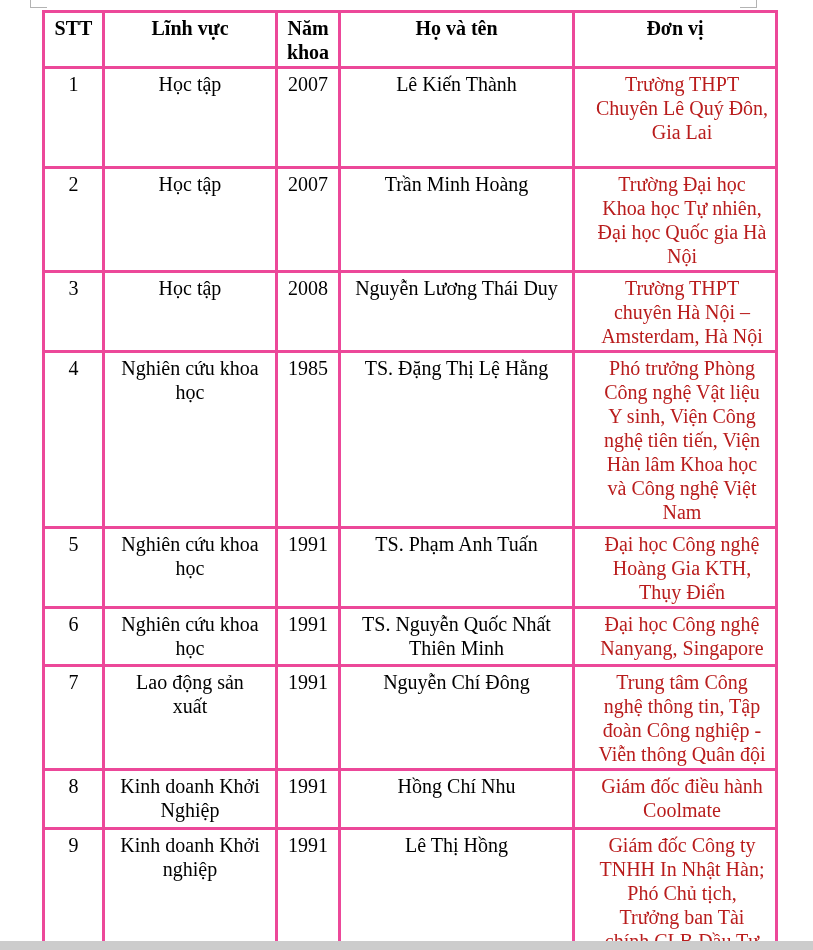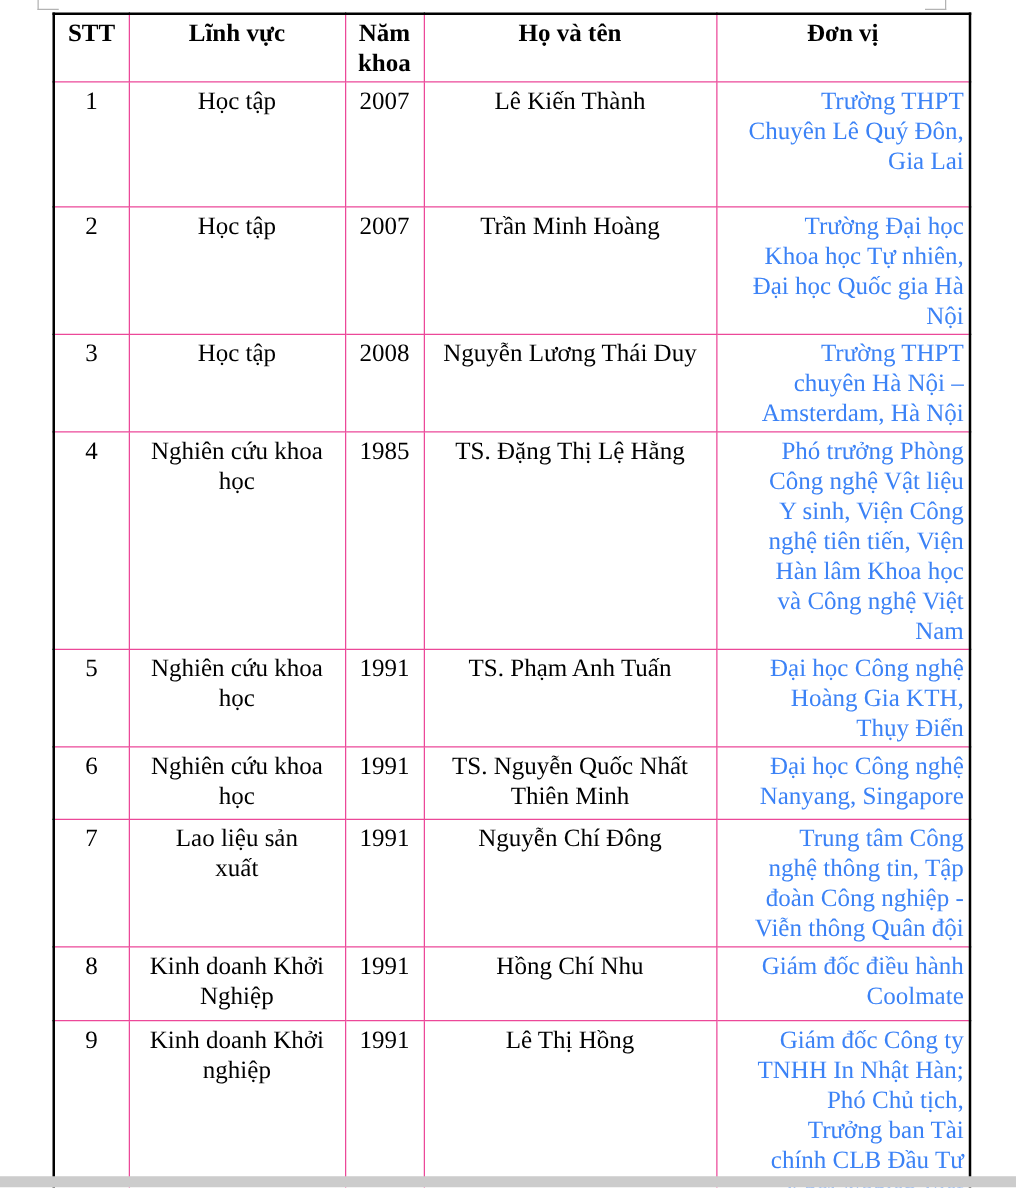--- a/index.html
+++ b/index.html
@@ -17,40 +17,40 @@
   .page-edge { position: absolute; left: 0; bottom: 0; width: 813px; height: 9px; background: #cccccc; }
 
   table.doc-table {
     position: absolute; left: 42px; top: 10px;
     width: 733px; table-layout: fixed;
     border-collapse: collapse;
     border: 2px solid #000000;
     font-size: 20px; line-height: 24px; color: #000000;
   }
   .doc-table th, .doc-table td {
-    border: 1px solid #ec4899;
+    border: 3px solid #ec4899;
     vertical-align: top;
     padding: 3px 4px 2px 4px;
     white-space: pre-line;
     overflow: hidden;
   }
   .doc-table thead th { font-weight: bold; text-align: center; height: 52px; }
 
   tbody tr:nth-child(1) { height: 100px; }
   tbody tr:nth-child(2) { height: 99px; }
   tbody tr:nth-child(3) { height: 73px; }
   tbody tr:nth-child(4) { height: 170px; }
   tbody tr:nth-child(5) { height: 75px; }
   tbody tr:nth-child(6) { height: 58px; }
   tbody tr:nth-child(7) { height: 98px; }
   tbody tr:nth-child(8) { height: 59px; }
   tbody tr:nth-child(9) { height: 143px; }
 
   td.col-stt, td.col-linh_vuc, td.col-nam_sinh, td.col-ho_va_ten { text-align: center; }
-  td.col-don_vi { text-align: right; color: #3b82f6; padding-left: 18px; }
+  td.col-don_vi { text-align: center; color: #b91c1c; padding-left: 18px; }
 </style>
 </head>
 <body>
 
 <div class="page">
 
   <div class="crop-mark crop-left"></div>
   <div class="crop-mark crop-right"></div>
 
   <table class="doc-table">
@@ -128,21 +128,21 @@
           <td class="col-linh_vuc">Nghiên cứu khoa
 học</td>
           <td class="col-nam_sinh">1991</td>
           <td class="col-ho_va_ten">TS. Nguyễn Quốc Nhất
 Thiên Minh</td>
           <td class="col-don_vi">Đại học Công nghệ
 Nanyang, Singapore</td>
         </tr>
         <tr>
           <td class="col-stt">7</td>
-          <td class="col-linh_vuc">Lao liệu sản
+          <td class="col-linh_vuc">Lao động sản
 xuất</td>
           <td class="col-nam_sinh">1991</td>
           <td class="col-ho_va_ten">Nguyễn Chí Đông</td>
           <td class="col-don_vi">Trung tâm Công
 nghệ thông tin, Tập
 đoàn Công nghiệp -
 Viễn thông Quân đội</td>
         </tr>
         <tr>
           <td class="col-stt">8</td>

